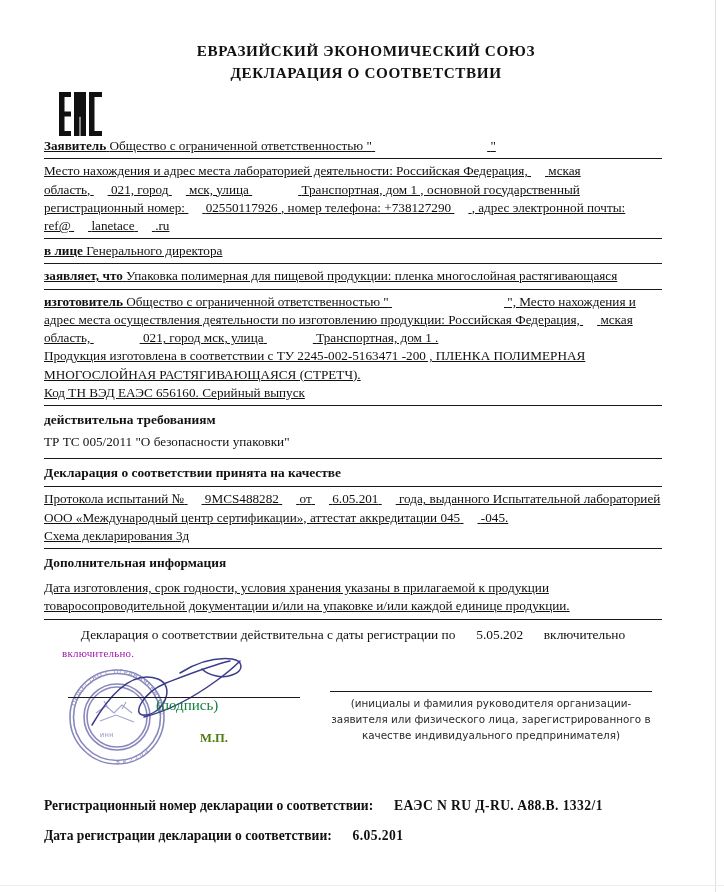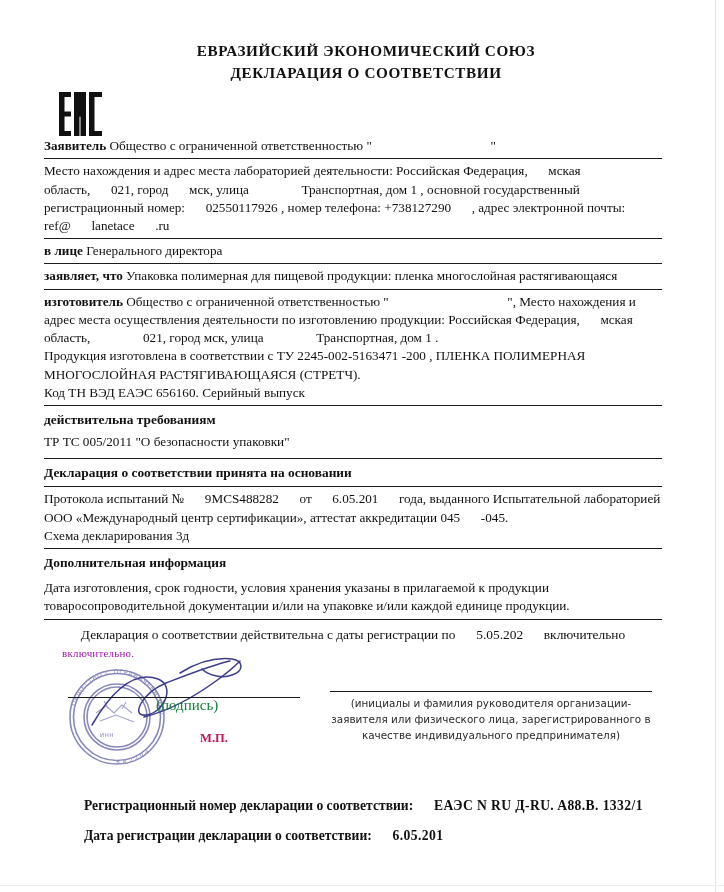--- a/index.html
+++ b/index.html
@@ -84,20 +84,21 @@
     border-top: none;
     padding-top: 0;
   }
 
   .lbl {
     font-weight: bold;
   }
   .txt {
     font-size: 13.2px;
     line-height: 1.38;
+    text-decoration: underline;
   }
   .txt-just {
     text-align: justify;
     text-justify: inter-word;
   }
   .gap-sm { display: inline-block; width: 46px; }
   .gap-xs { display: inline-block; width: 14px; }
   .gap-lg { display: inline-block; width: 112px; }
 
   .line { display: block; }
@@ -161,21 +162,21 @@
     font-size: 15px;
     color: #15803d;
     font-family: "Liberation Serif", serif;
   }
   .mp {
     position: absolute;
     left: 156px;
     top: 78px;
     font-size: 12.6px;
     font-weight: bold;
-    color: #be185d;
+    color: #4d7c0f;
   }
 
   .vkl-hand {
     position: absolute;
     left: 18px;
     top: -6px;
     font-size: 11px;
     font-weight: normal;
     color: #a21caf;
     letter-spacing: 0.2px;
@@ -198,21 +199,20 @@
     left: 40px;
     top: 0px;
     width: 210px;
     height: 110px;
     pointer-events: none;
   }
 
   
   .footer {
     margin-top: 10px;
-    margin-left: 40px;
   }
   .footer-line {
     font-weight: bold;
     font-size: 13.6px;
     padding: 7px 0;
     white-space: nowrap;
   }
   .footer-val {
     letter-spacing: 0.4px;
   }
@@ -330,21 +330,21 @@
           <span class="line">Код ТН ВЭД ЕАЭС 656160. Серийный выпуск</span>
         </div>
       </div>
 
       <div class="row">
         <div class="sec-head">действительна требованиям</div>
         <div class="sec-body">ТР ТС 005/2011 "О безопасности упаковки"</div>
       </div>
 
       <div class="row">
-        <div class="sec-head">Декларация о соответствии принята  на основании</div>
+        <div class="sec-head">Декларация о соответствии принята  на качестве</div>
       </div>
       <div class="row">
         <div class="txt">
           <span class="line">
             <span>Протокола испытаний №</span>
             <span class="gap-xs"></span>
             <span>9MCS488282</span>
             <span class="gap-xs"></span>
             <span>от</span>
             <span class="gap-xs"></span>

